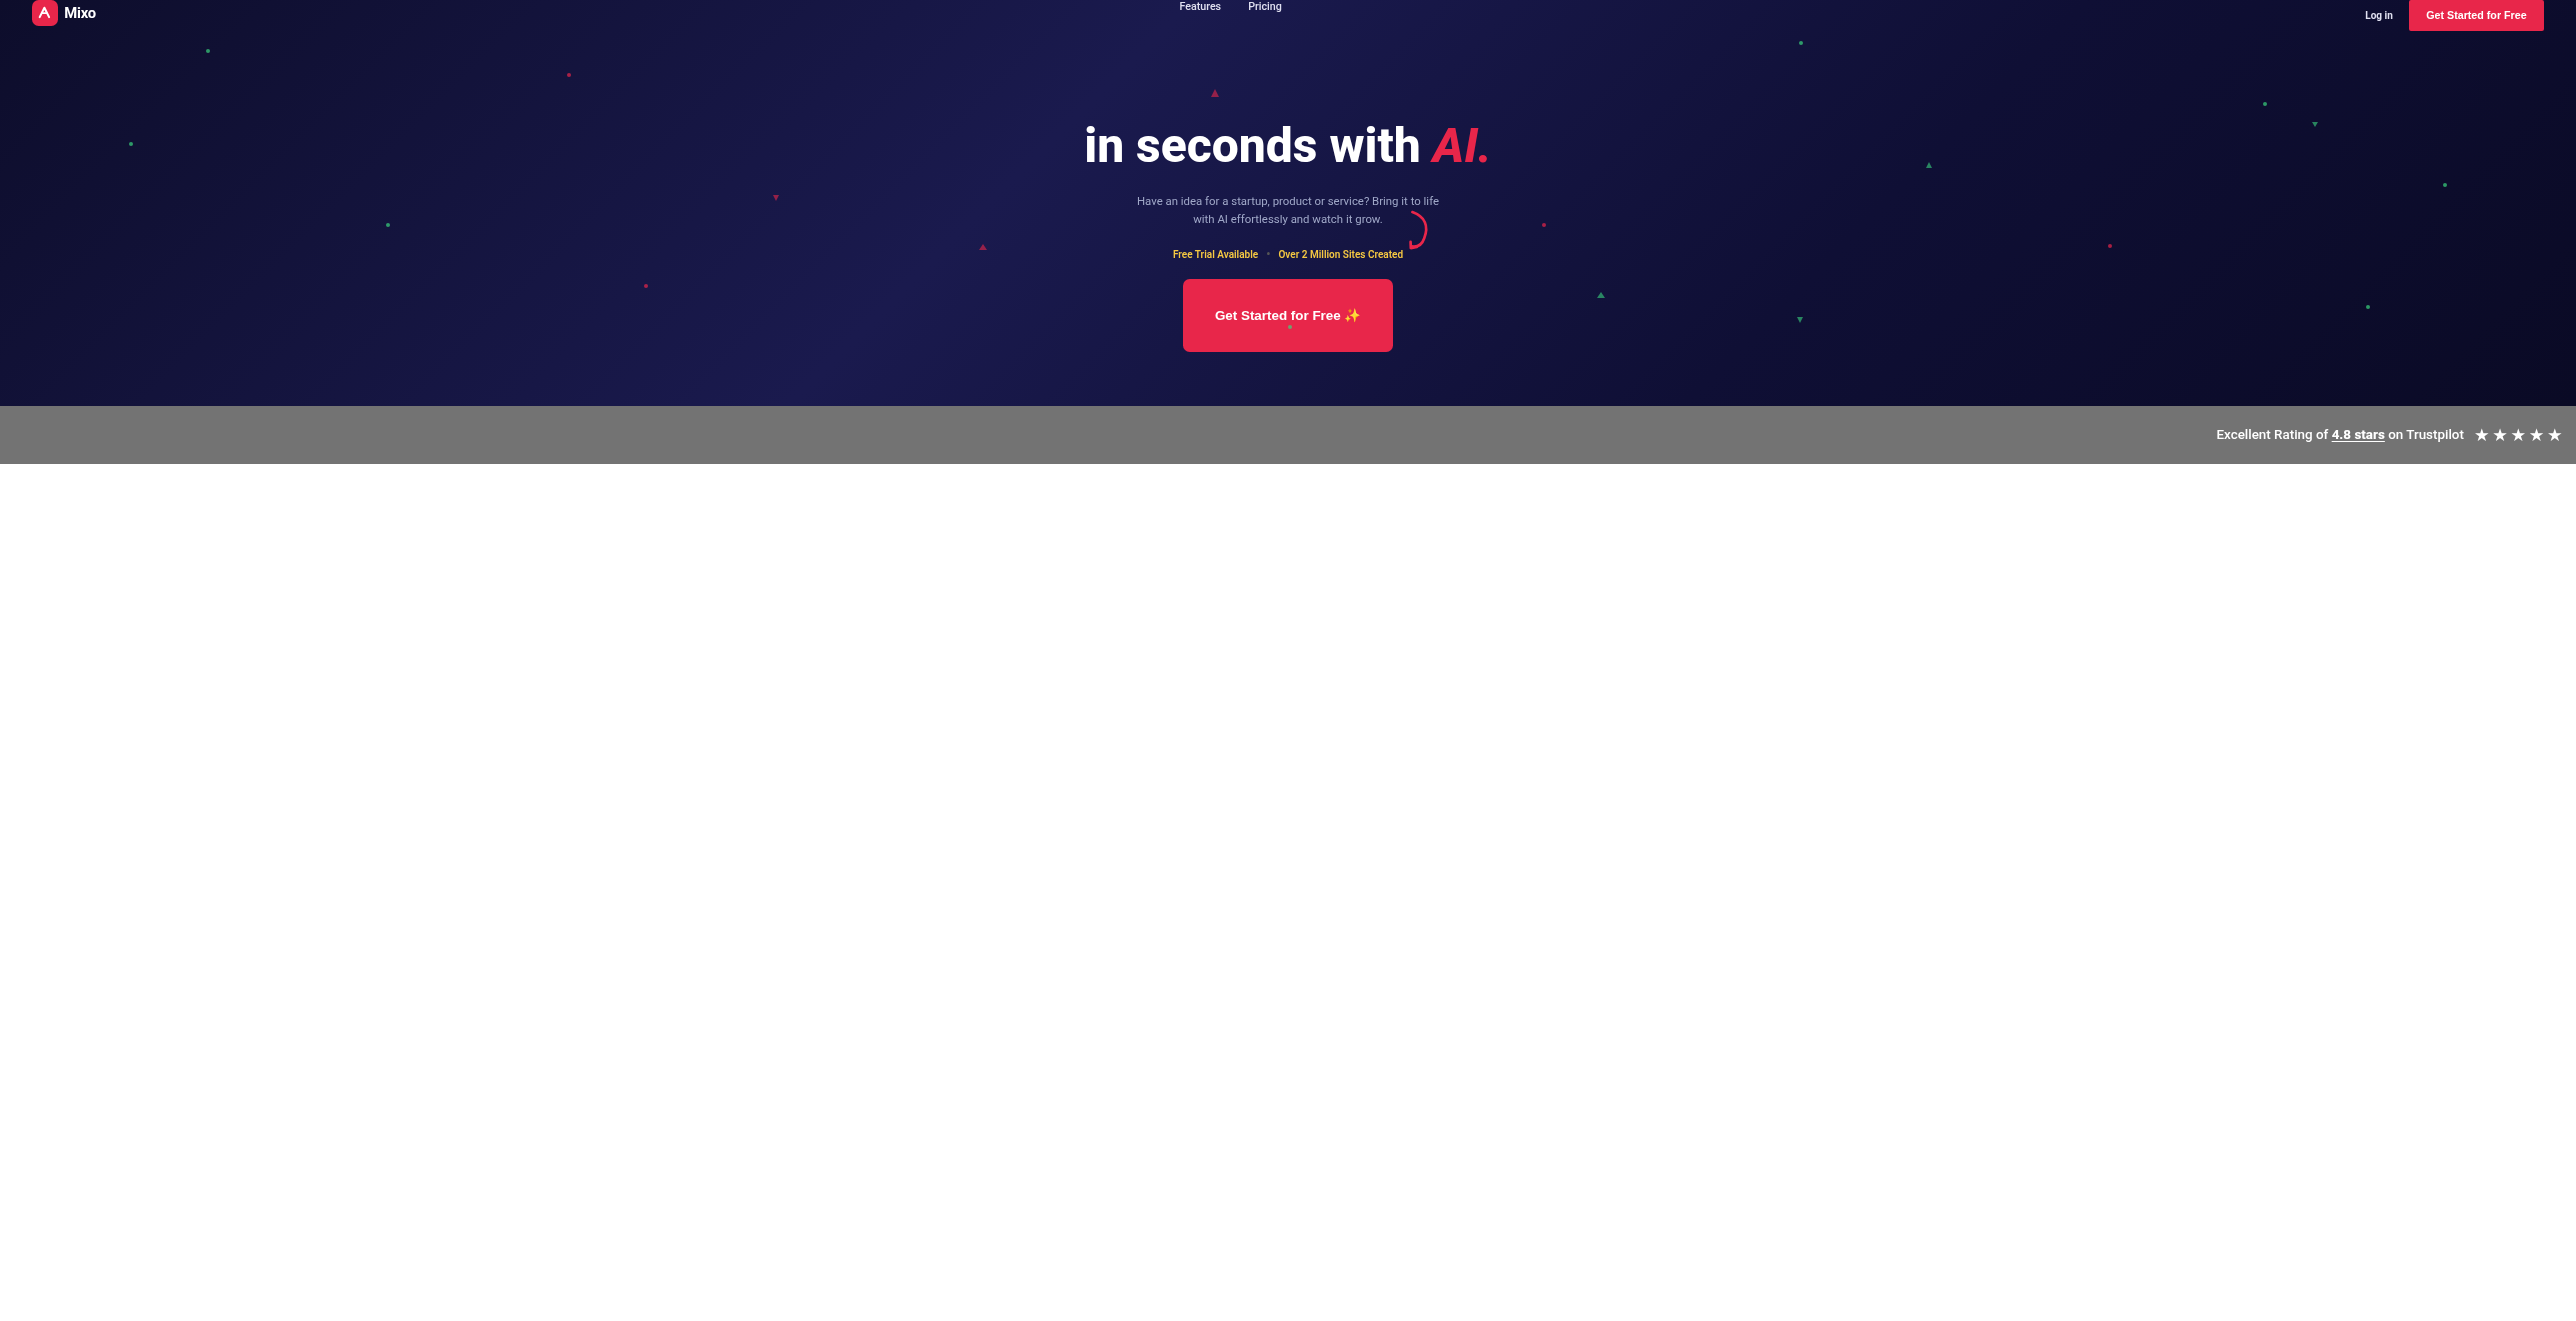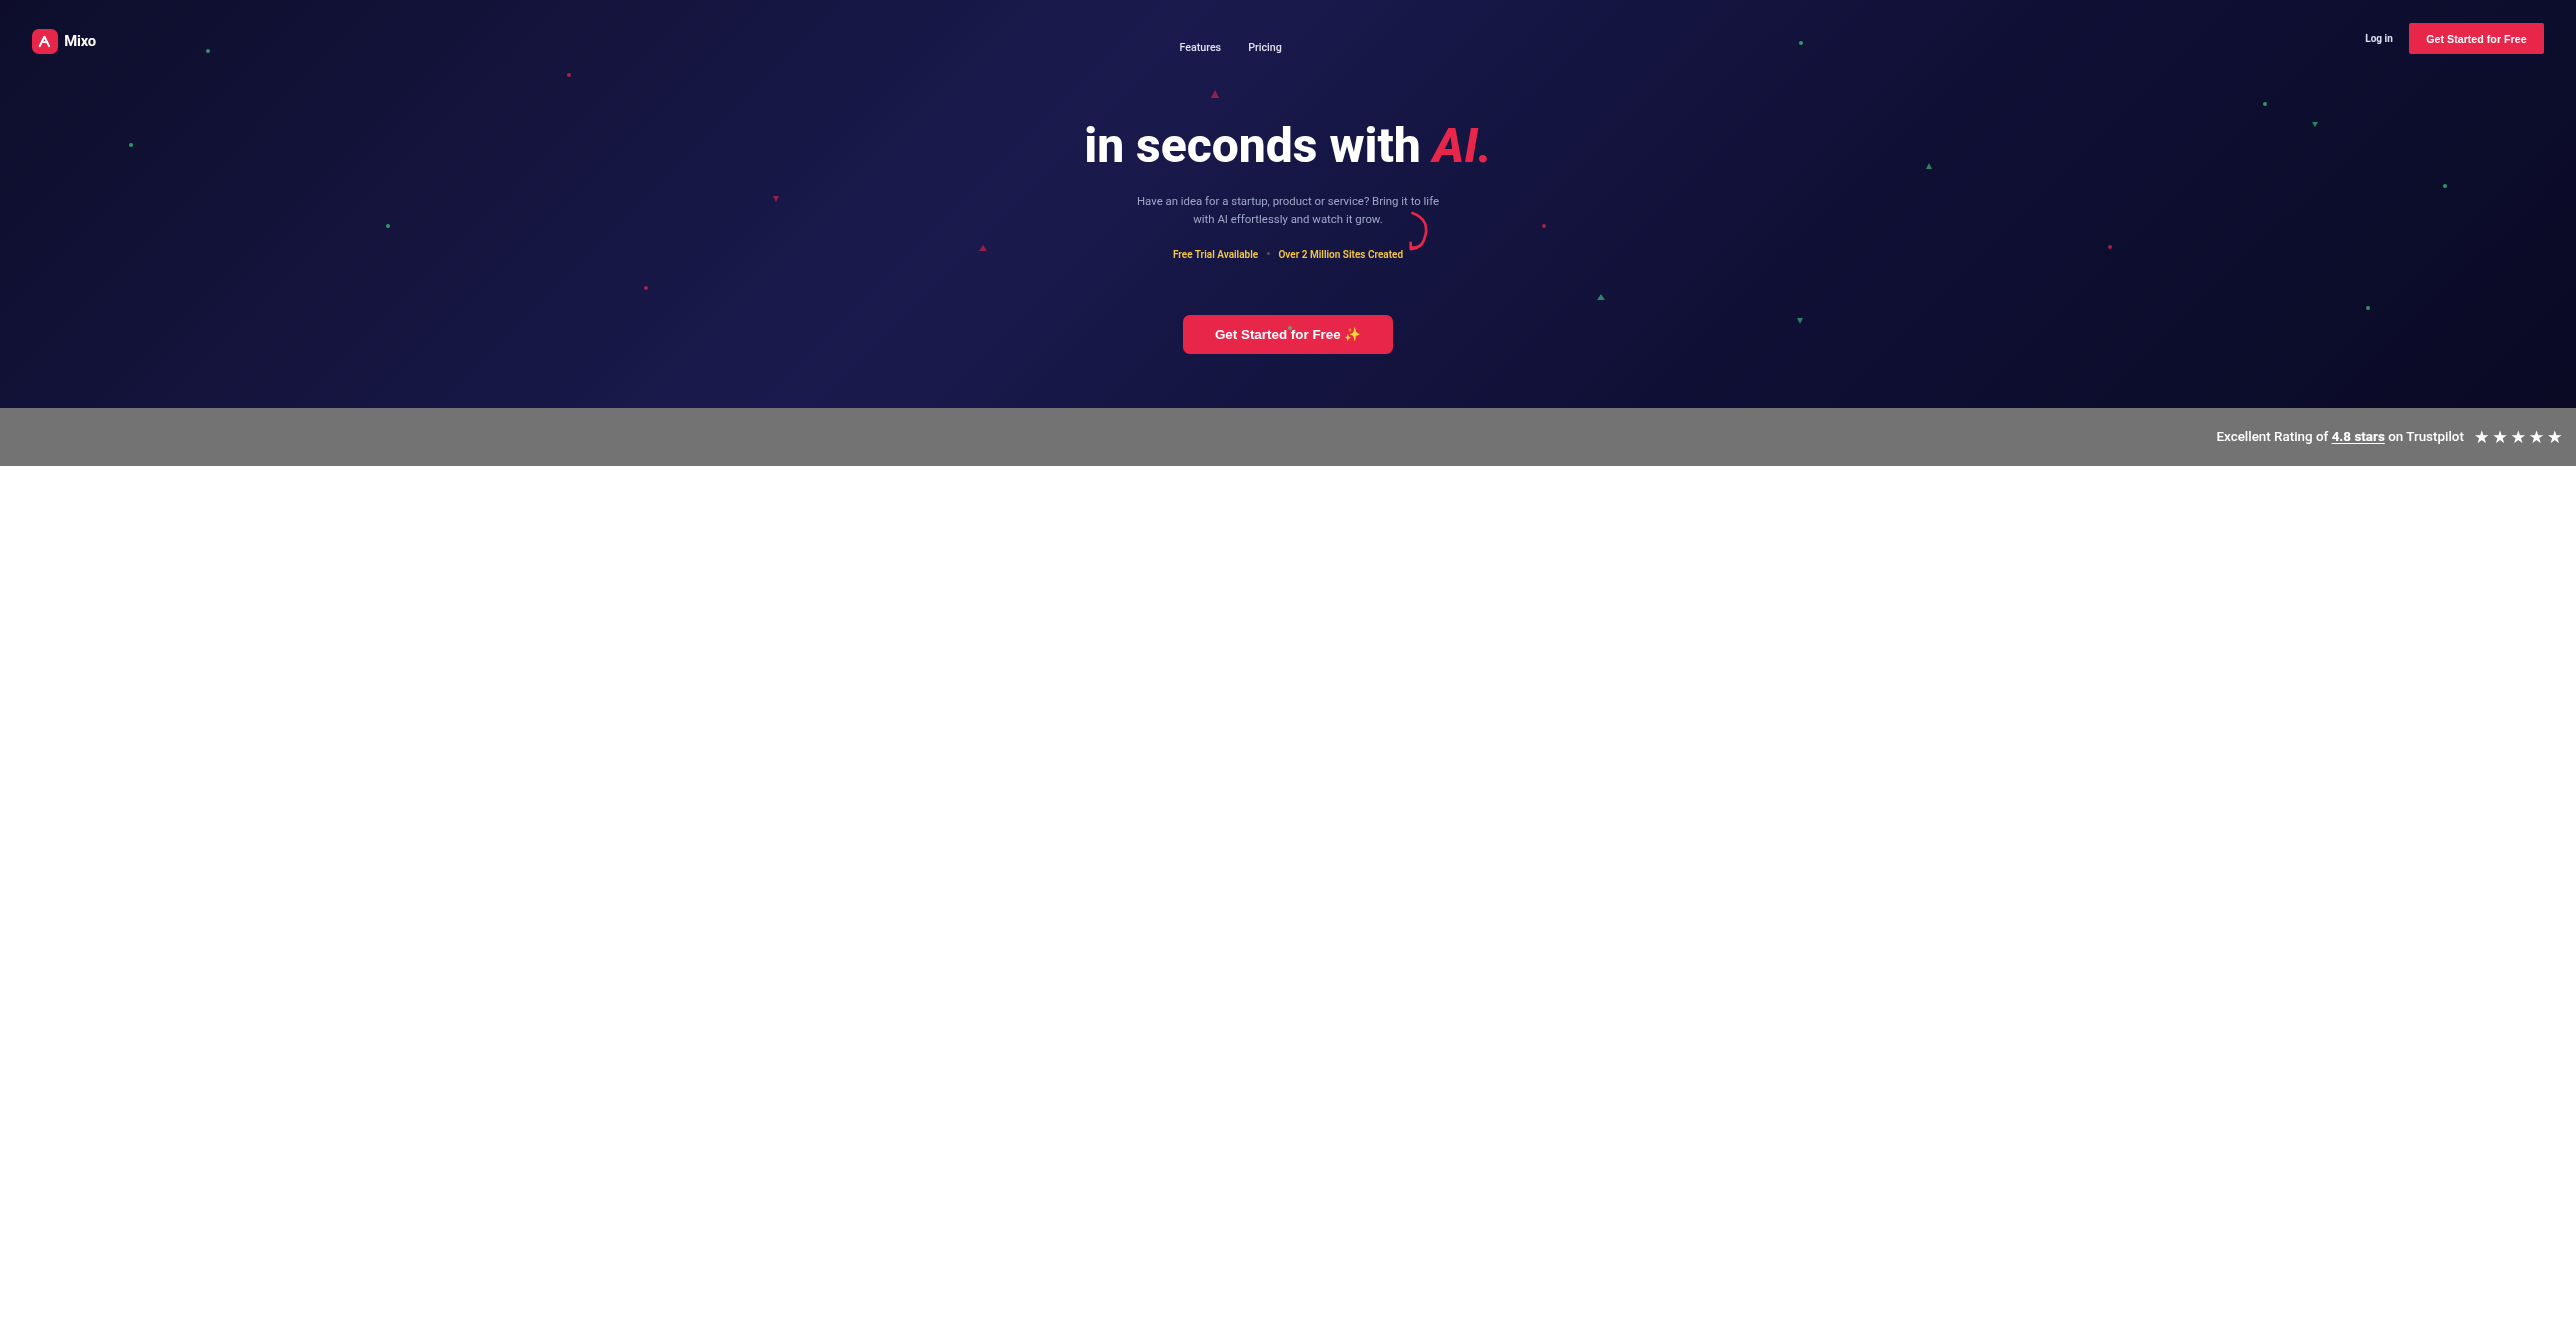--- a/index.html
+++ b/index.html
@@ -8,21 +8,21 @@
       font-family: -apple-system, BlinkMacSystemFont, 'Segoe UI', Roboto, sans-serif;
       background: #fff;
       overflow-x: hidden;
     }
 
     
     nav {
       position: absolute;
       top: 0; left: 0; right: 0;
       display: flex;
-      align-items: flex-end;
+      align-items: flex-start;
       justify-content: space-between;
       padding: 0 32px;
       height: 54px;
       z-index: 10;
     }
 
     .nav-logo {
       display: flex;
       align-items: center;
       gap: 6.7px;
@@ -165,28 +165,27 @@
 
     .badge-sites {
       color: #f5c842;
     }
 
     .hero-cta {
       background: #e8264a;
       color: #fff;
       font-size: 13.4px;
       font-weight: 700;
-      padding: 12px 32px;
+      padding: 29px 32px;
       border-radius: 6.7px;
       border: none;
       cursor: pointer;
       display: flex;
       align-items: center;
       gap: 5.4px;
-      margin-top: 36px;
     }
 
     
     .arrow-deco {
       position: absolute;
       color: #e8264a;
       font-size: 32px;
       font-weight: 900;
       transform: rotate(30deg);
       right: calc(50% - 148px);

